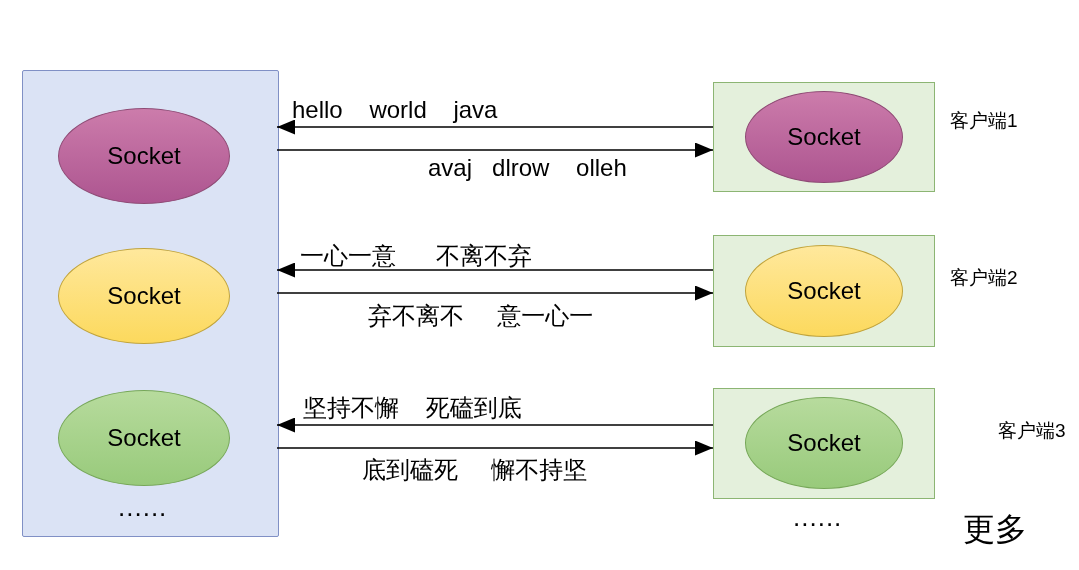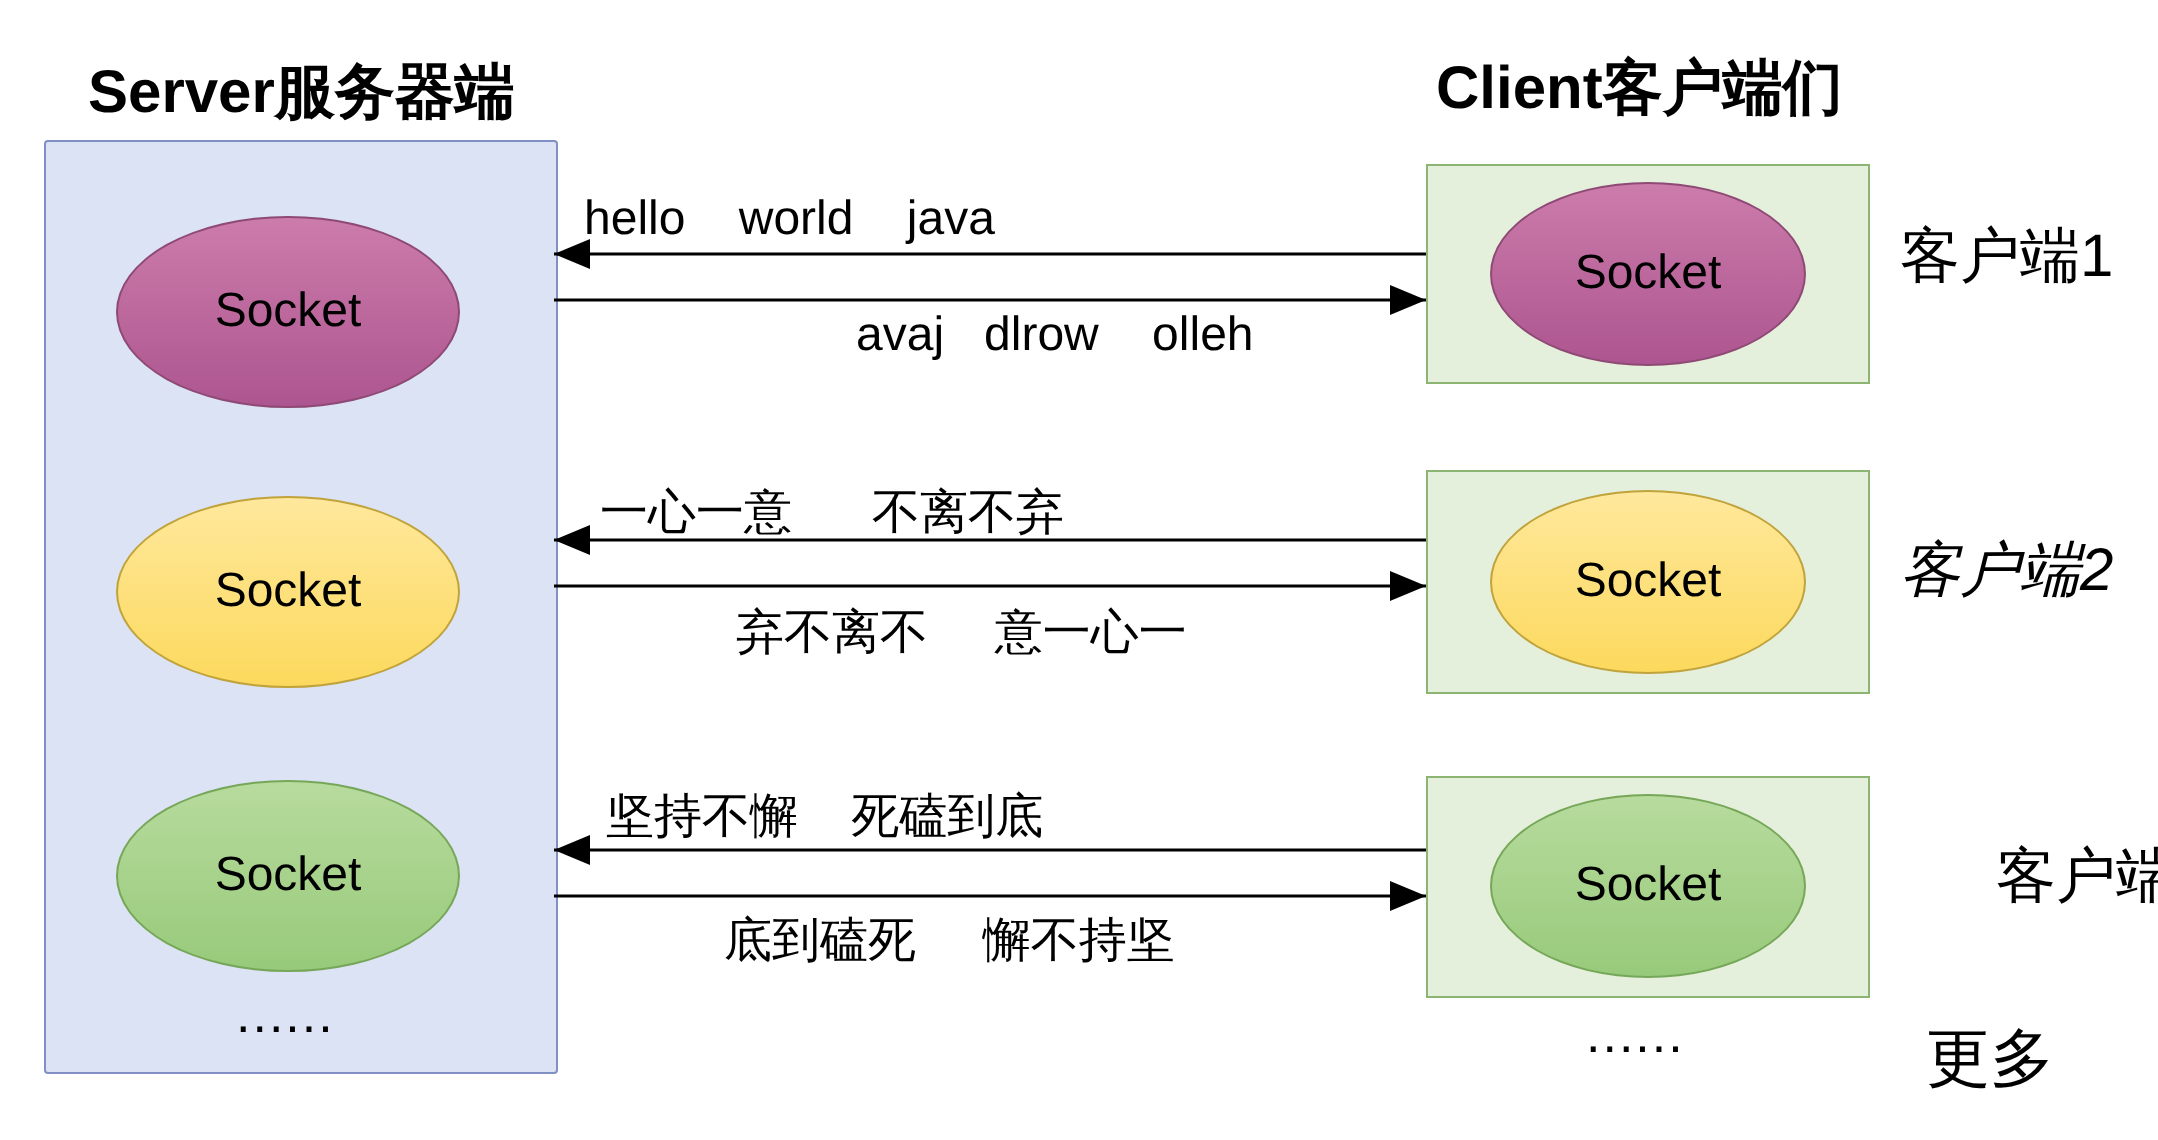--- a/index.html
+++ b/index.html
@@ -35,39 +35,37 @@
   .green{background:linear-gradient(#b7db9d,#98ca7b);border:1px solid #76a758;}
 
   .msg{position:absolute;font-size:24px;white-space:pre;}
   .msg-1-top{left:292px;top:96px;}
   .msg-1-bottom{left:428px;top:154px;text-align:center;}
   .msg-2-top{left:300px;top:240px;}
   .msg-2-bottom{left:368px;top:300px;}
   .msg-3-top{left:303px;top:392px;}
   .msg-3-bottom{left:362px;top:454px;}
 
-  .client-name{position:absolute;left:950px;font-size:30px;white-space:nowrap;}
+  .client-name{position:absolute;left:950px;font-size:19px;white-space:nowrap;}
   .client-name-1{top:108px;}
-  .client-name-2{top:265px;font-style:italic;}
+  .client-name-2{top:265px;}
   .client-name-3{top:418px;margin-left:48px;}
 
   .dots{position:absolute;font-size:26px;letter-spacing:1px;}
   .server-dots{left:118px;top:492px;}
   .client-dots{left:793px;top:502px;}
   .more-label{position:absolute;left:963px;top:508px;font-size:32px;}
 
   .arrows{position:absolute;left:0;top:0;pointer-events:none;}
 </style>
 </head>
 <body>
 
 <div class="canvas">
 
-  <div class="title server-title">Server服务器端</div>
-  <div class="title client-title">Client客户端们</div>
 
   <div class="server-box"></div>
   <div class="ellipse srv-ell srv-ell-1 purple">
     <span>Socket</span>
   </div>
   <div class="ellipse srv-ell srv-ell-2 yellow">
     <span>Socket</span>
   </div>
   <div class="ellipse srv-ell srv-ell-3 green">
     <span>Socket</span>

